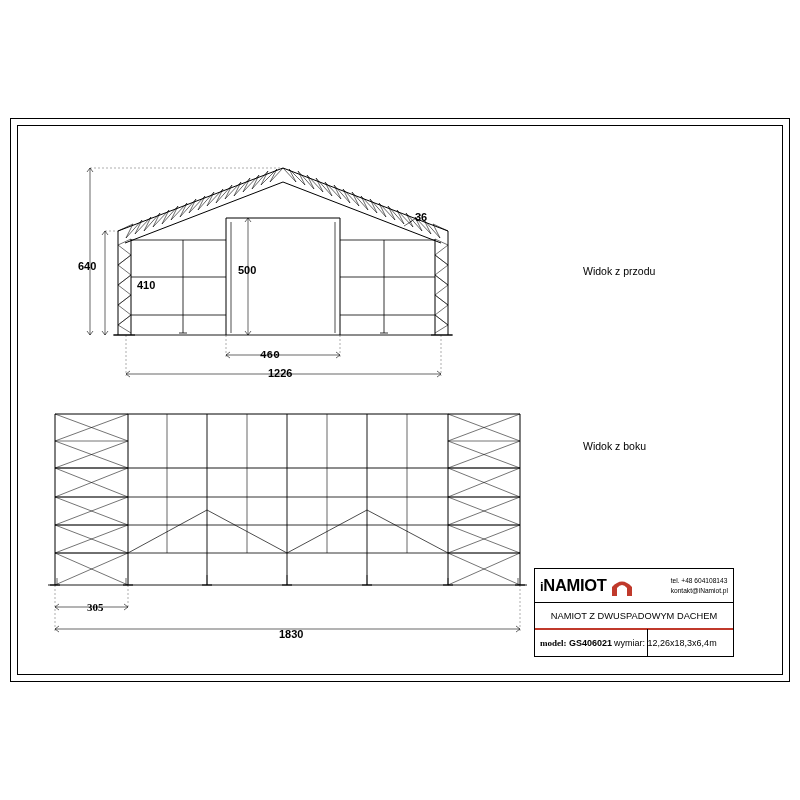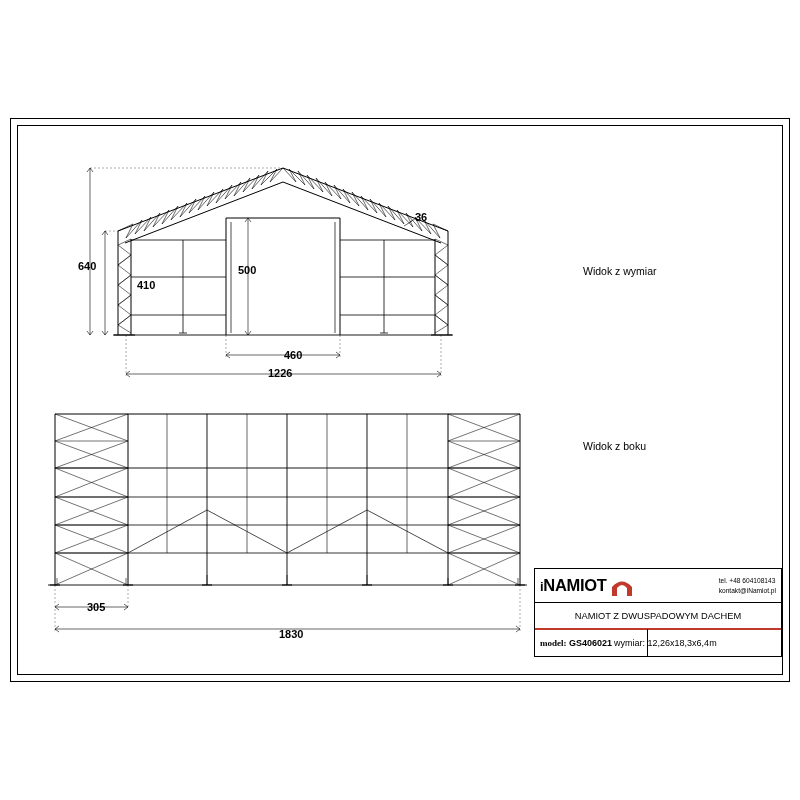--- a/index.html
+++ b/index.html
@@ -59,31 +59,31 @@
     position: absolute;
     font-size: 11px;
     font-weight: bold;
     color: #000000;
     white-space: nowrap;
   }
   #dim-640 { left: 78px; top: 260px; }
   #dim-410 { left: 93px; top: 279px; margin-left: 44px; }
   #dim-500 { left: 238px; top: 264px; }
   #dim-36  { left: 415px; top: 211px; }
-  #dim-460 { left: 284px; top: 349px; }
+  #dim-460 { left: 260px; top: 349px; font-family: Liberation Mono, monospace; }
   #dim-1226{ left: 268px; top: 367px; }
-  #dim-305 { left: 87px;  top: 601px; }
+  #dim-305 { left: 87px;  top: 601px; font-family: Liberation Serif, serif; }
   #dim-1830{ left: 279px; top: 622px; margin-top: 6px; }
 
   
   .titleblock {
     position: absolute;
     left: 534px;
     top: 568px;
-    width: 248px;
+    width: 200px;
     height: 89px;
     border: 1px solid #000000;
     box-sizing: border-box;
     background: #ffffff;
   }
   .tb-row {
     position: absolute;
     left: 0;
     width: 100%;
     box-sizing: border-box;
@@ -280,21 +280,21 @@
         <path d="M59 604 L55 607 L59 610 M124 604 L128 607 L124 610"></path>
         <path d="M55 585 L55 609 M128 585 L128 609" stroke-dasharray="2,2" opacity="0.55"></path>
 
         <path d="M55 629 L520 629"></path>
         <path d="M59 626 L55 629 L59 632 M516 626 L520 629 L516 632"></path>
         <path d="M55 609 L55 631 M520 585 L520 631" stroke-dasharray="2,2" opacity="0.55"></path>
       </g>
     </g>
   </svg>
 
-  <div class="view-label" id="label-front">Widok z wymiar</div>
+  <div class="view-label" id="label-front">Widok z przodu</div>
   <div class="view-label" id="label-side">Widok z boku</div>
 
   <div class="dim-text" id="dim-640">640</div>
   <div class="dim-text" id="dim-410">410</div>
   <div class="dim-text" id="dim-500">500</div>
   <div class="dim-text" id="dim-36">36</div>
   <div class="dim-text" id="dim-460">460</div>
   <div class="dim-text" id="dim-1226">1226</div>
   <div class="dim-text" id="dim-305">305</div>
   <div class="dim-text" id="dim-1830">1830</div>

